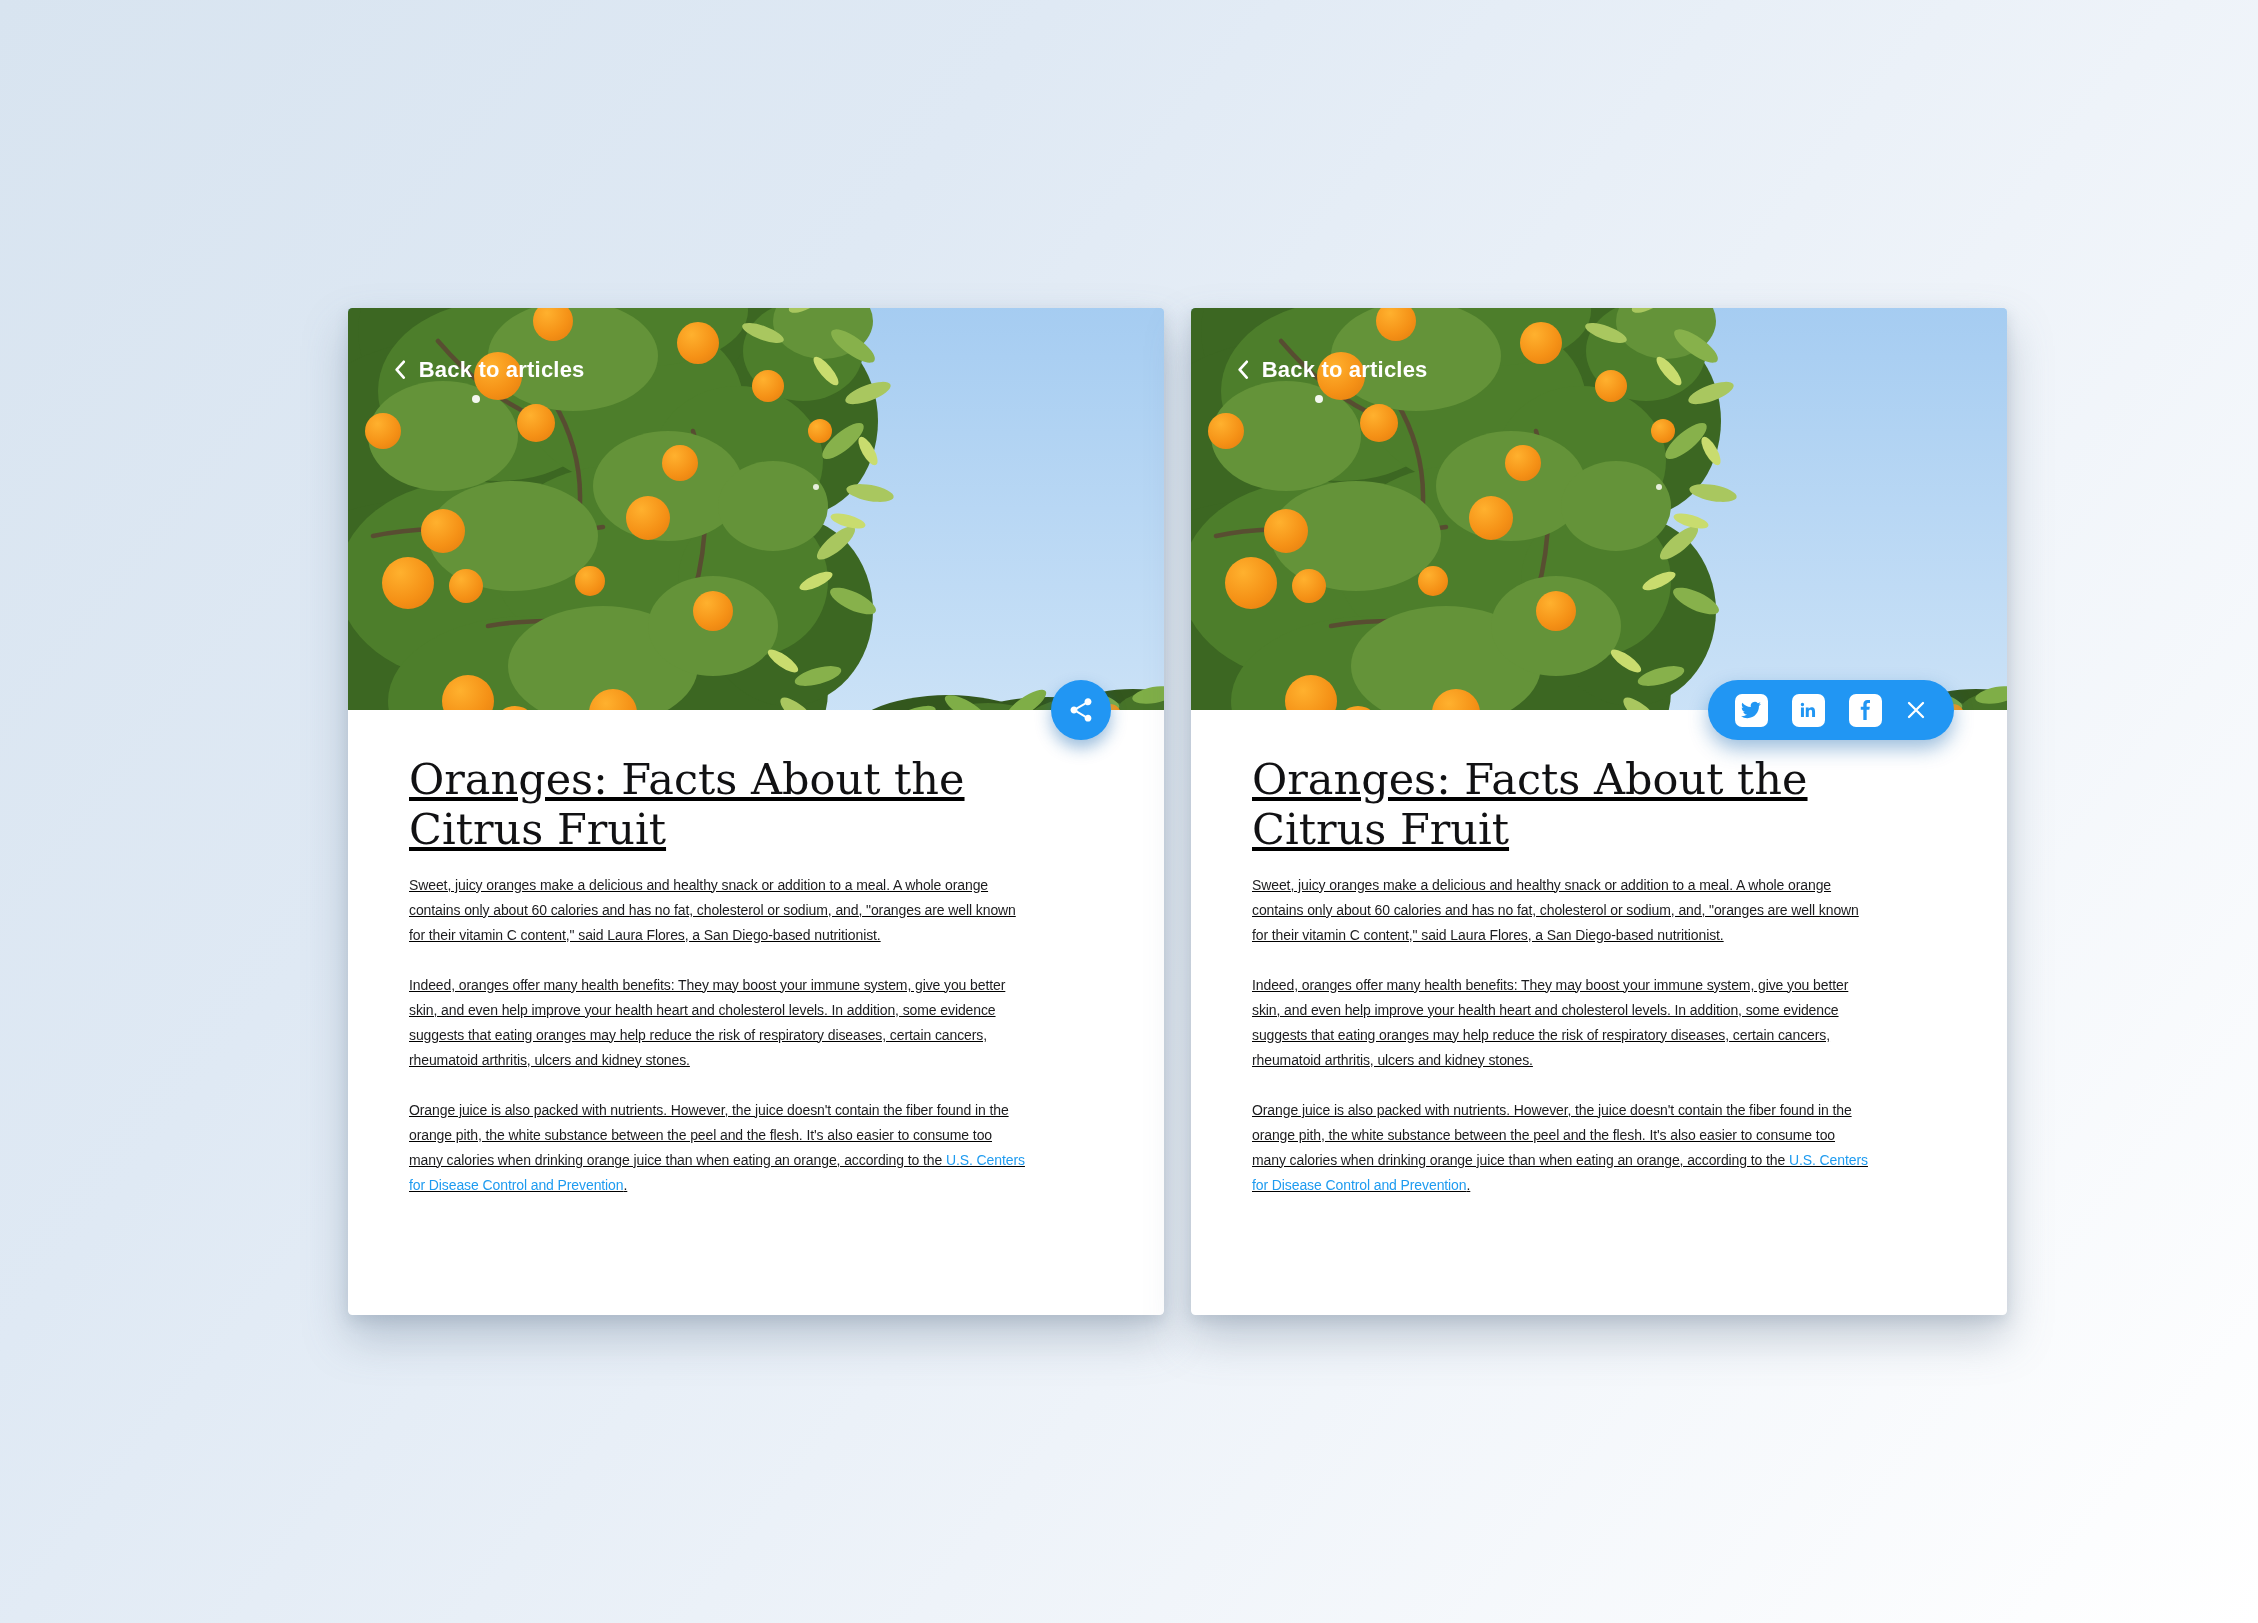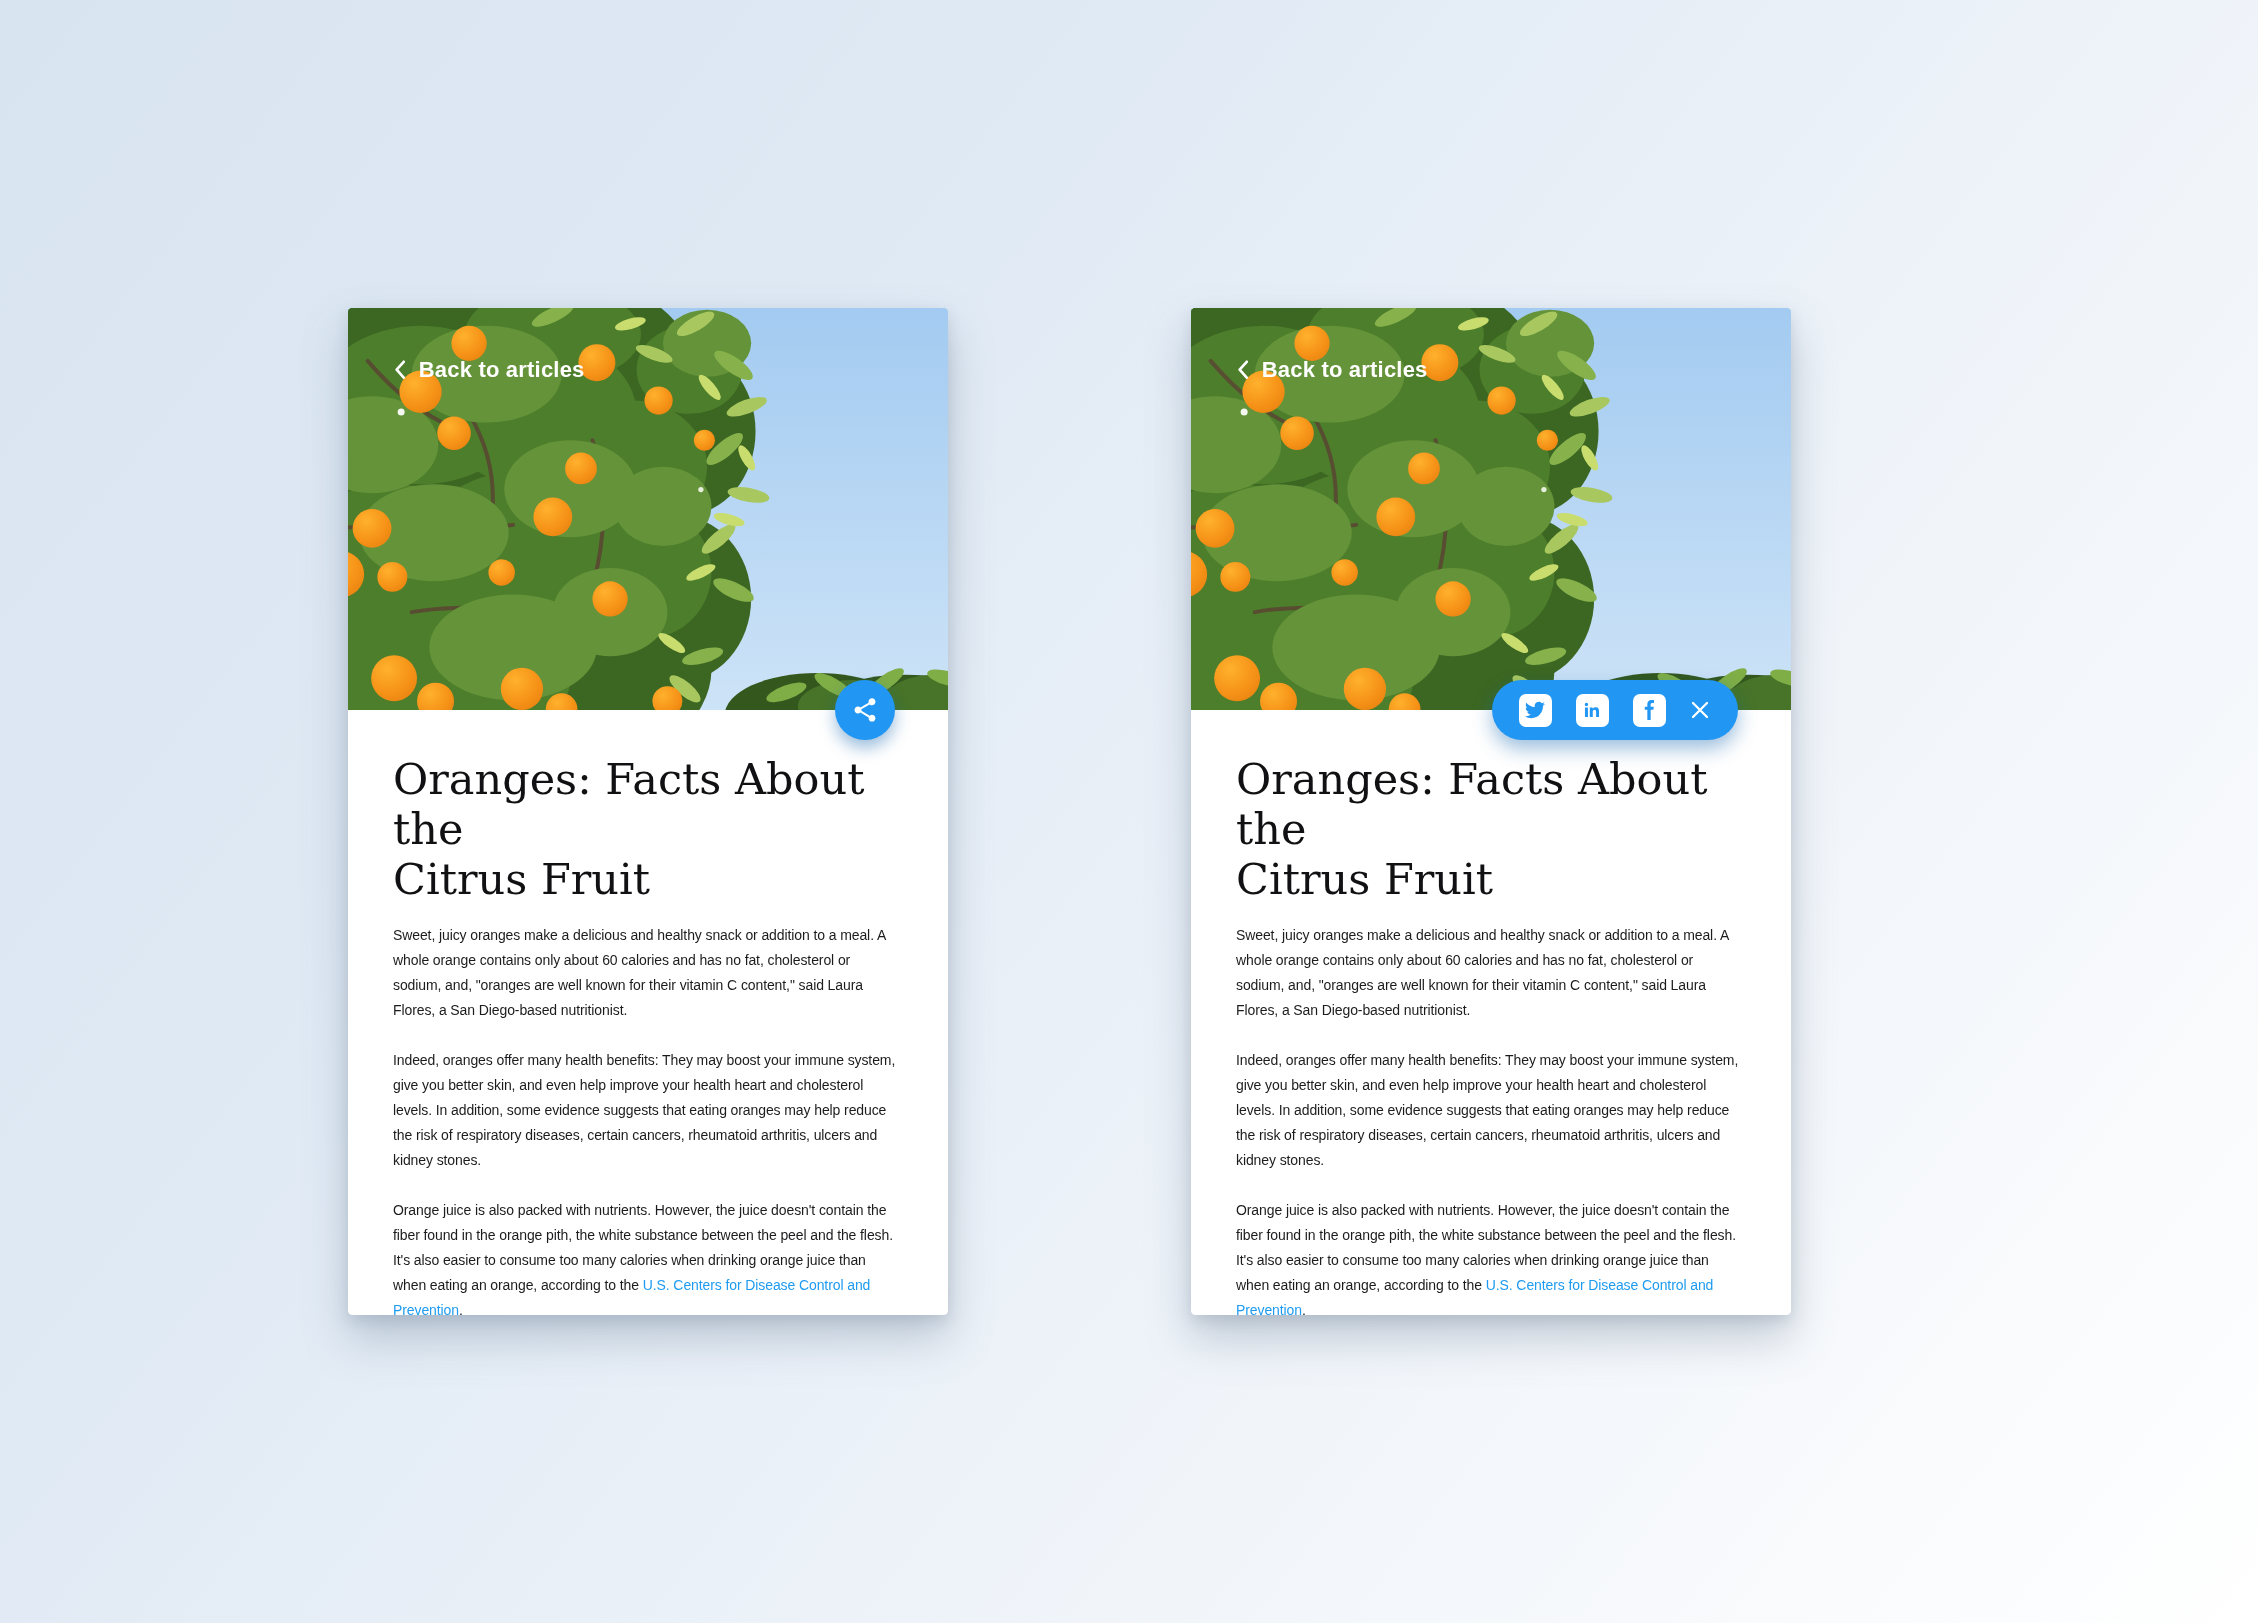--- a/index.html
+++ b/index.html
@@ -3,36 +3,36 @@
 <meta charset="utf-8">
 <style>
   html,body{margin:0;padding:0;}
   body{
     width:2258px;height:1623px;position:relative;overflow:hidden;
     background:linear-gradient(128deg,#d8e4f0 0%,#dfe9f4 30%,#eef3f9 62%,#ffffff 100%);
     font-family:"Liberation Sans",sans-serif;
     -webkit-font-smoothing:antialiased;
   }
   .card{
-    position:absolute;top:308px;width:600px;height:1007px;background:#ffffff;
+    position:absolute;top:308px;width:816px;height:1007px;background:#ffffff;
     border-radius:4.4px;
     box-shadow:0 23px 44px rgba(96,118,141,.34),0 5.3px 14px rgba(96,118,141,.18);
   }
   .card--left{left:348px;}
   .card--right{left:1191px;}
   .hero{
     position:relative;height:402px;border-radius:4.4px 4.4px 0 0;overflow:hidden;background:#a7d0ef;
   }
   .hero svg.scene{display:block;width:100%;height:100%;}
   .back{
     position:absolute;top:49px;left:46px;display:flex;align-items:center;gap:13.2px;
     color:#ffffff;font-size:22px;font-weight:700;letter-spacing:0.2px;cursor:pointer;line-height:25px;
   }
   .back .chev{display:flex;align-items:center;}
-  .content{padding:44px 50px 0 45px;}
+  .content{padding:44px 50px 0 61px;text-decoration:underline;}
   .title{
     font-family:"DejaVu Serif",serif;font-weight:400;font-size:43px;line-height:50px;
     color:#111113;margin:0 0 18.5px 0;
   }
   .title span{display:block;}
   .content p{
     font-size:14px;line-height:25px;color:#1c1c1e;margin:0 0 25px 0;
     max-width:618px;letter-spacing:-0.1px;
   }
   .content a{color:#1e9bf0;text-decoration:none;cursor:pointer;}

